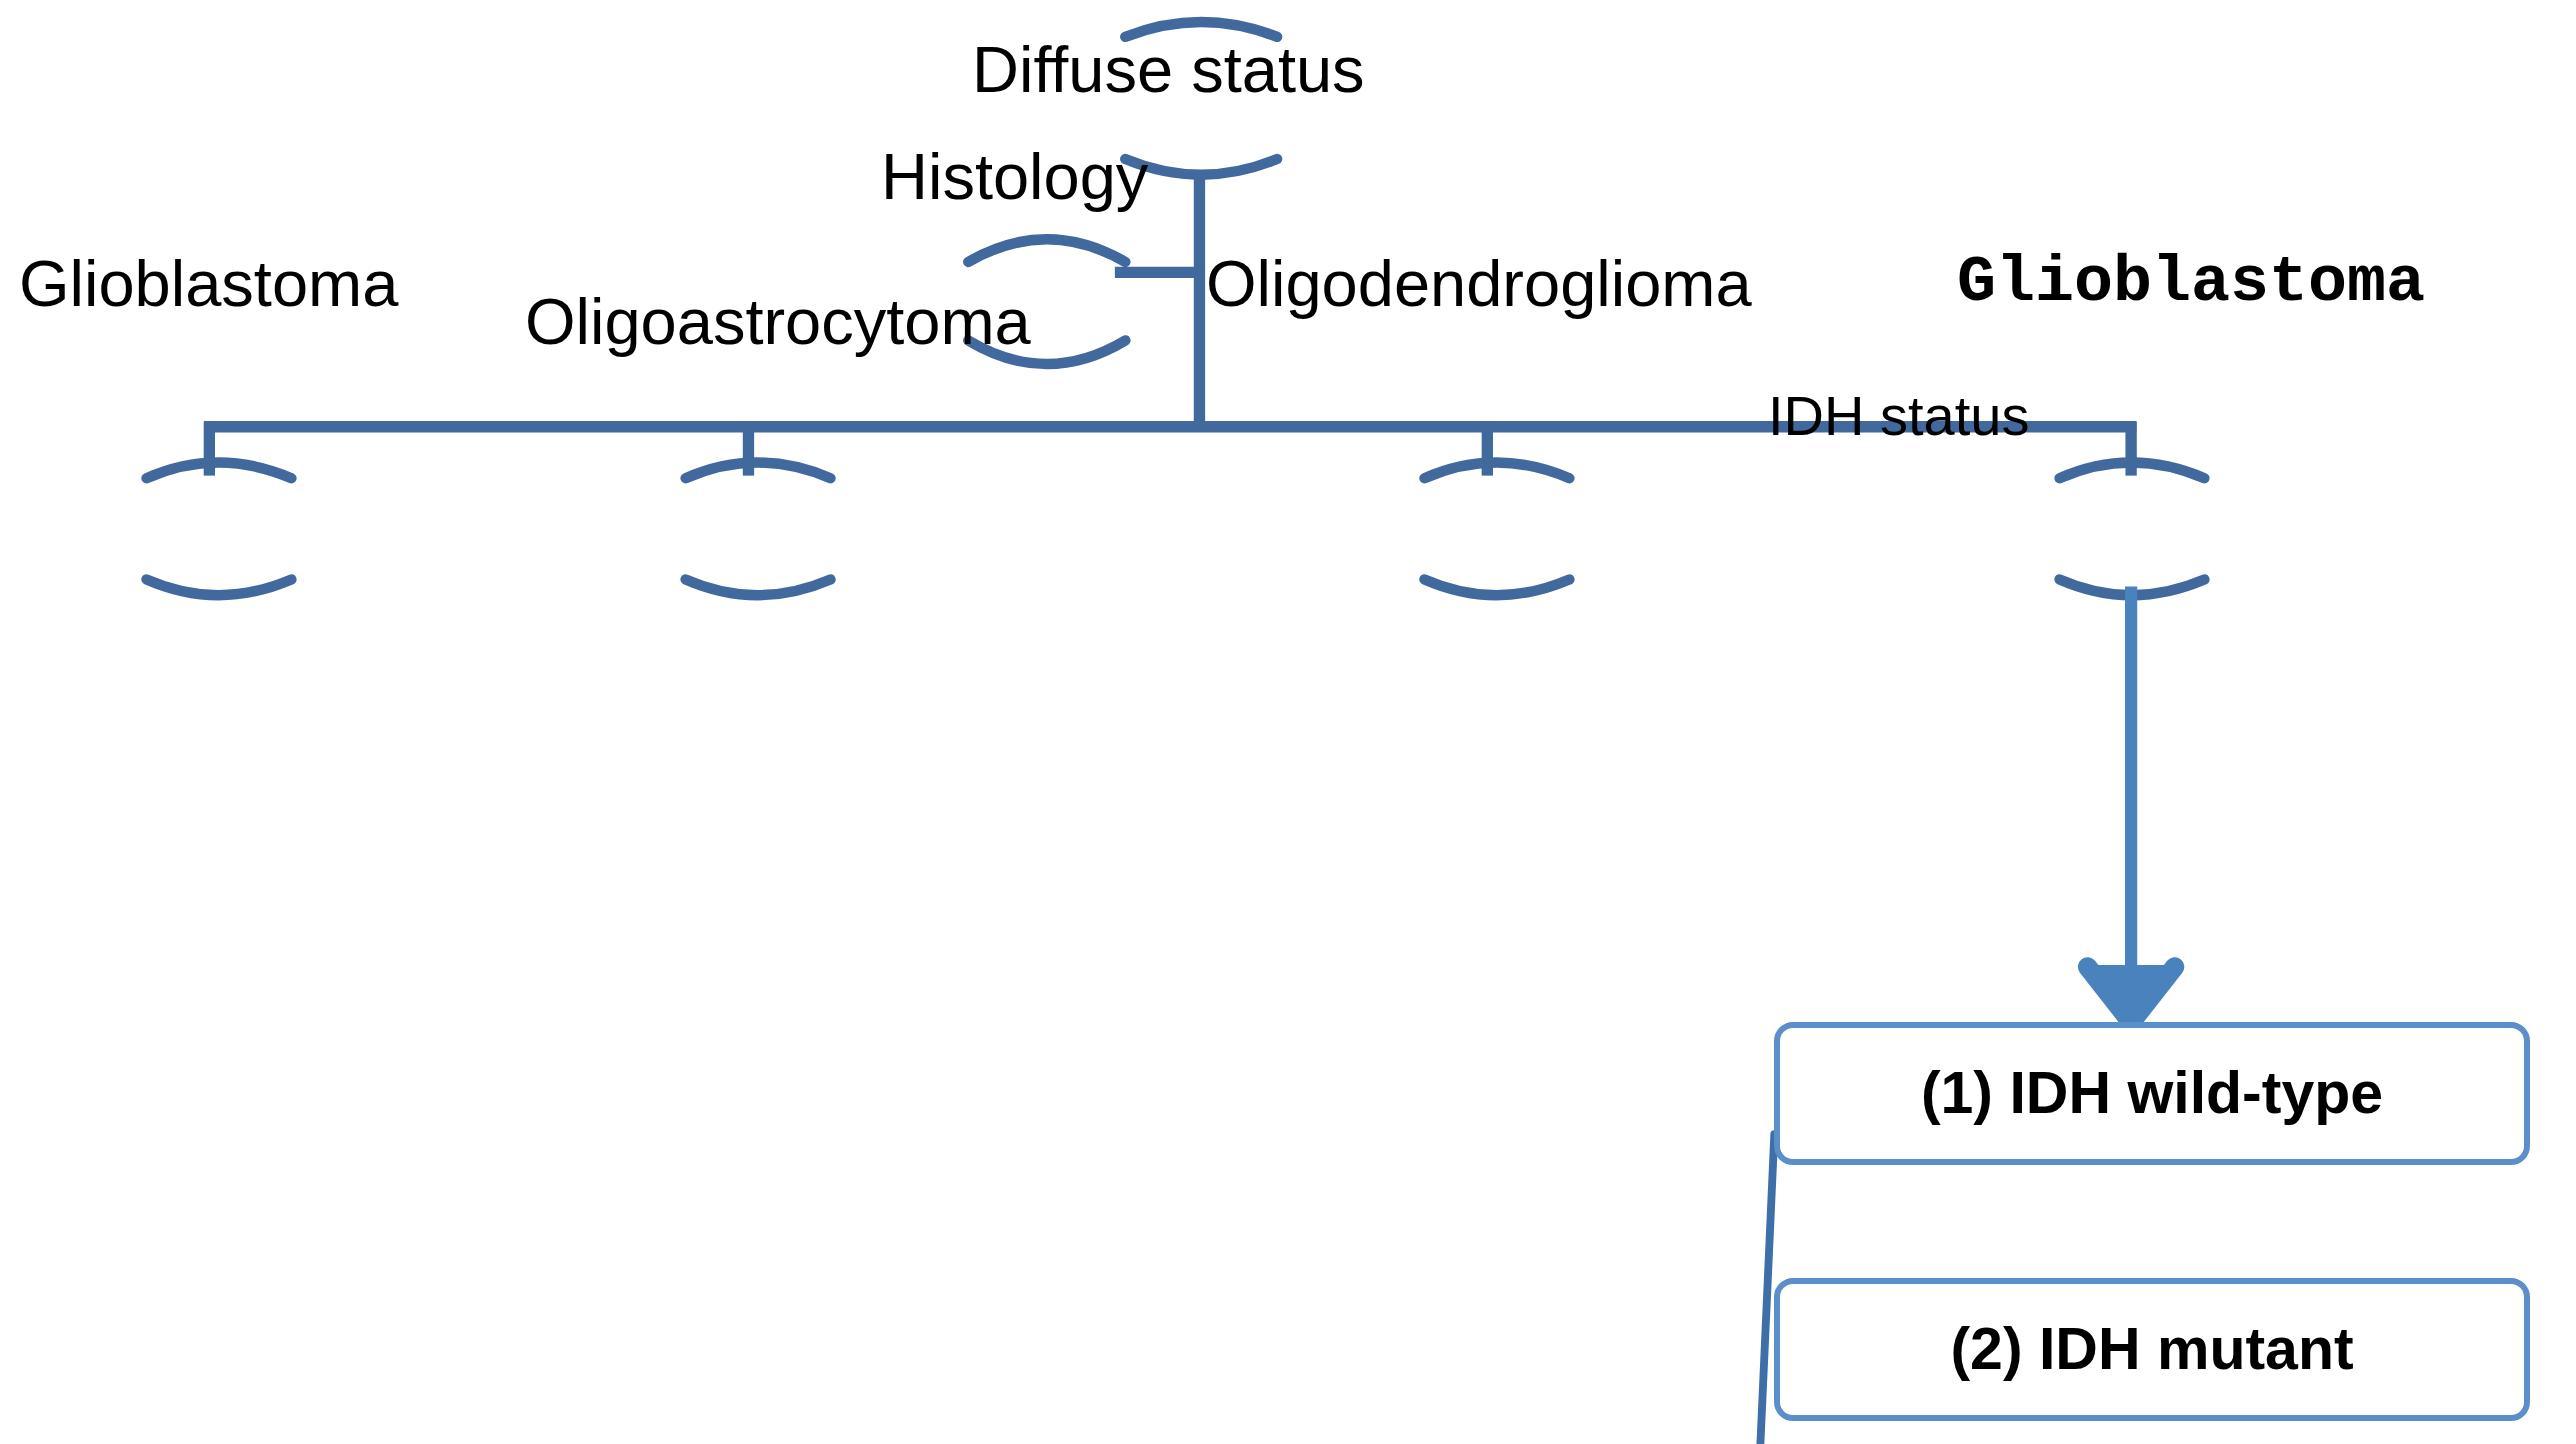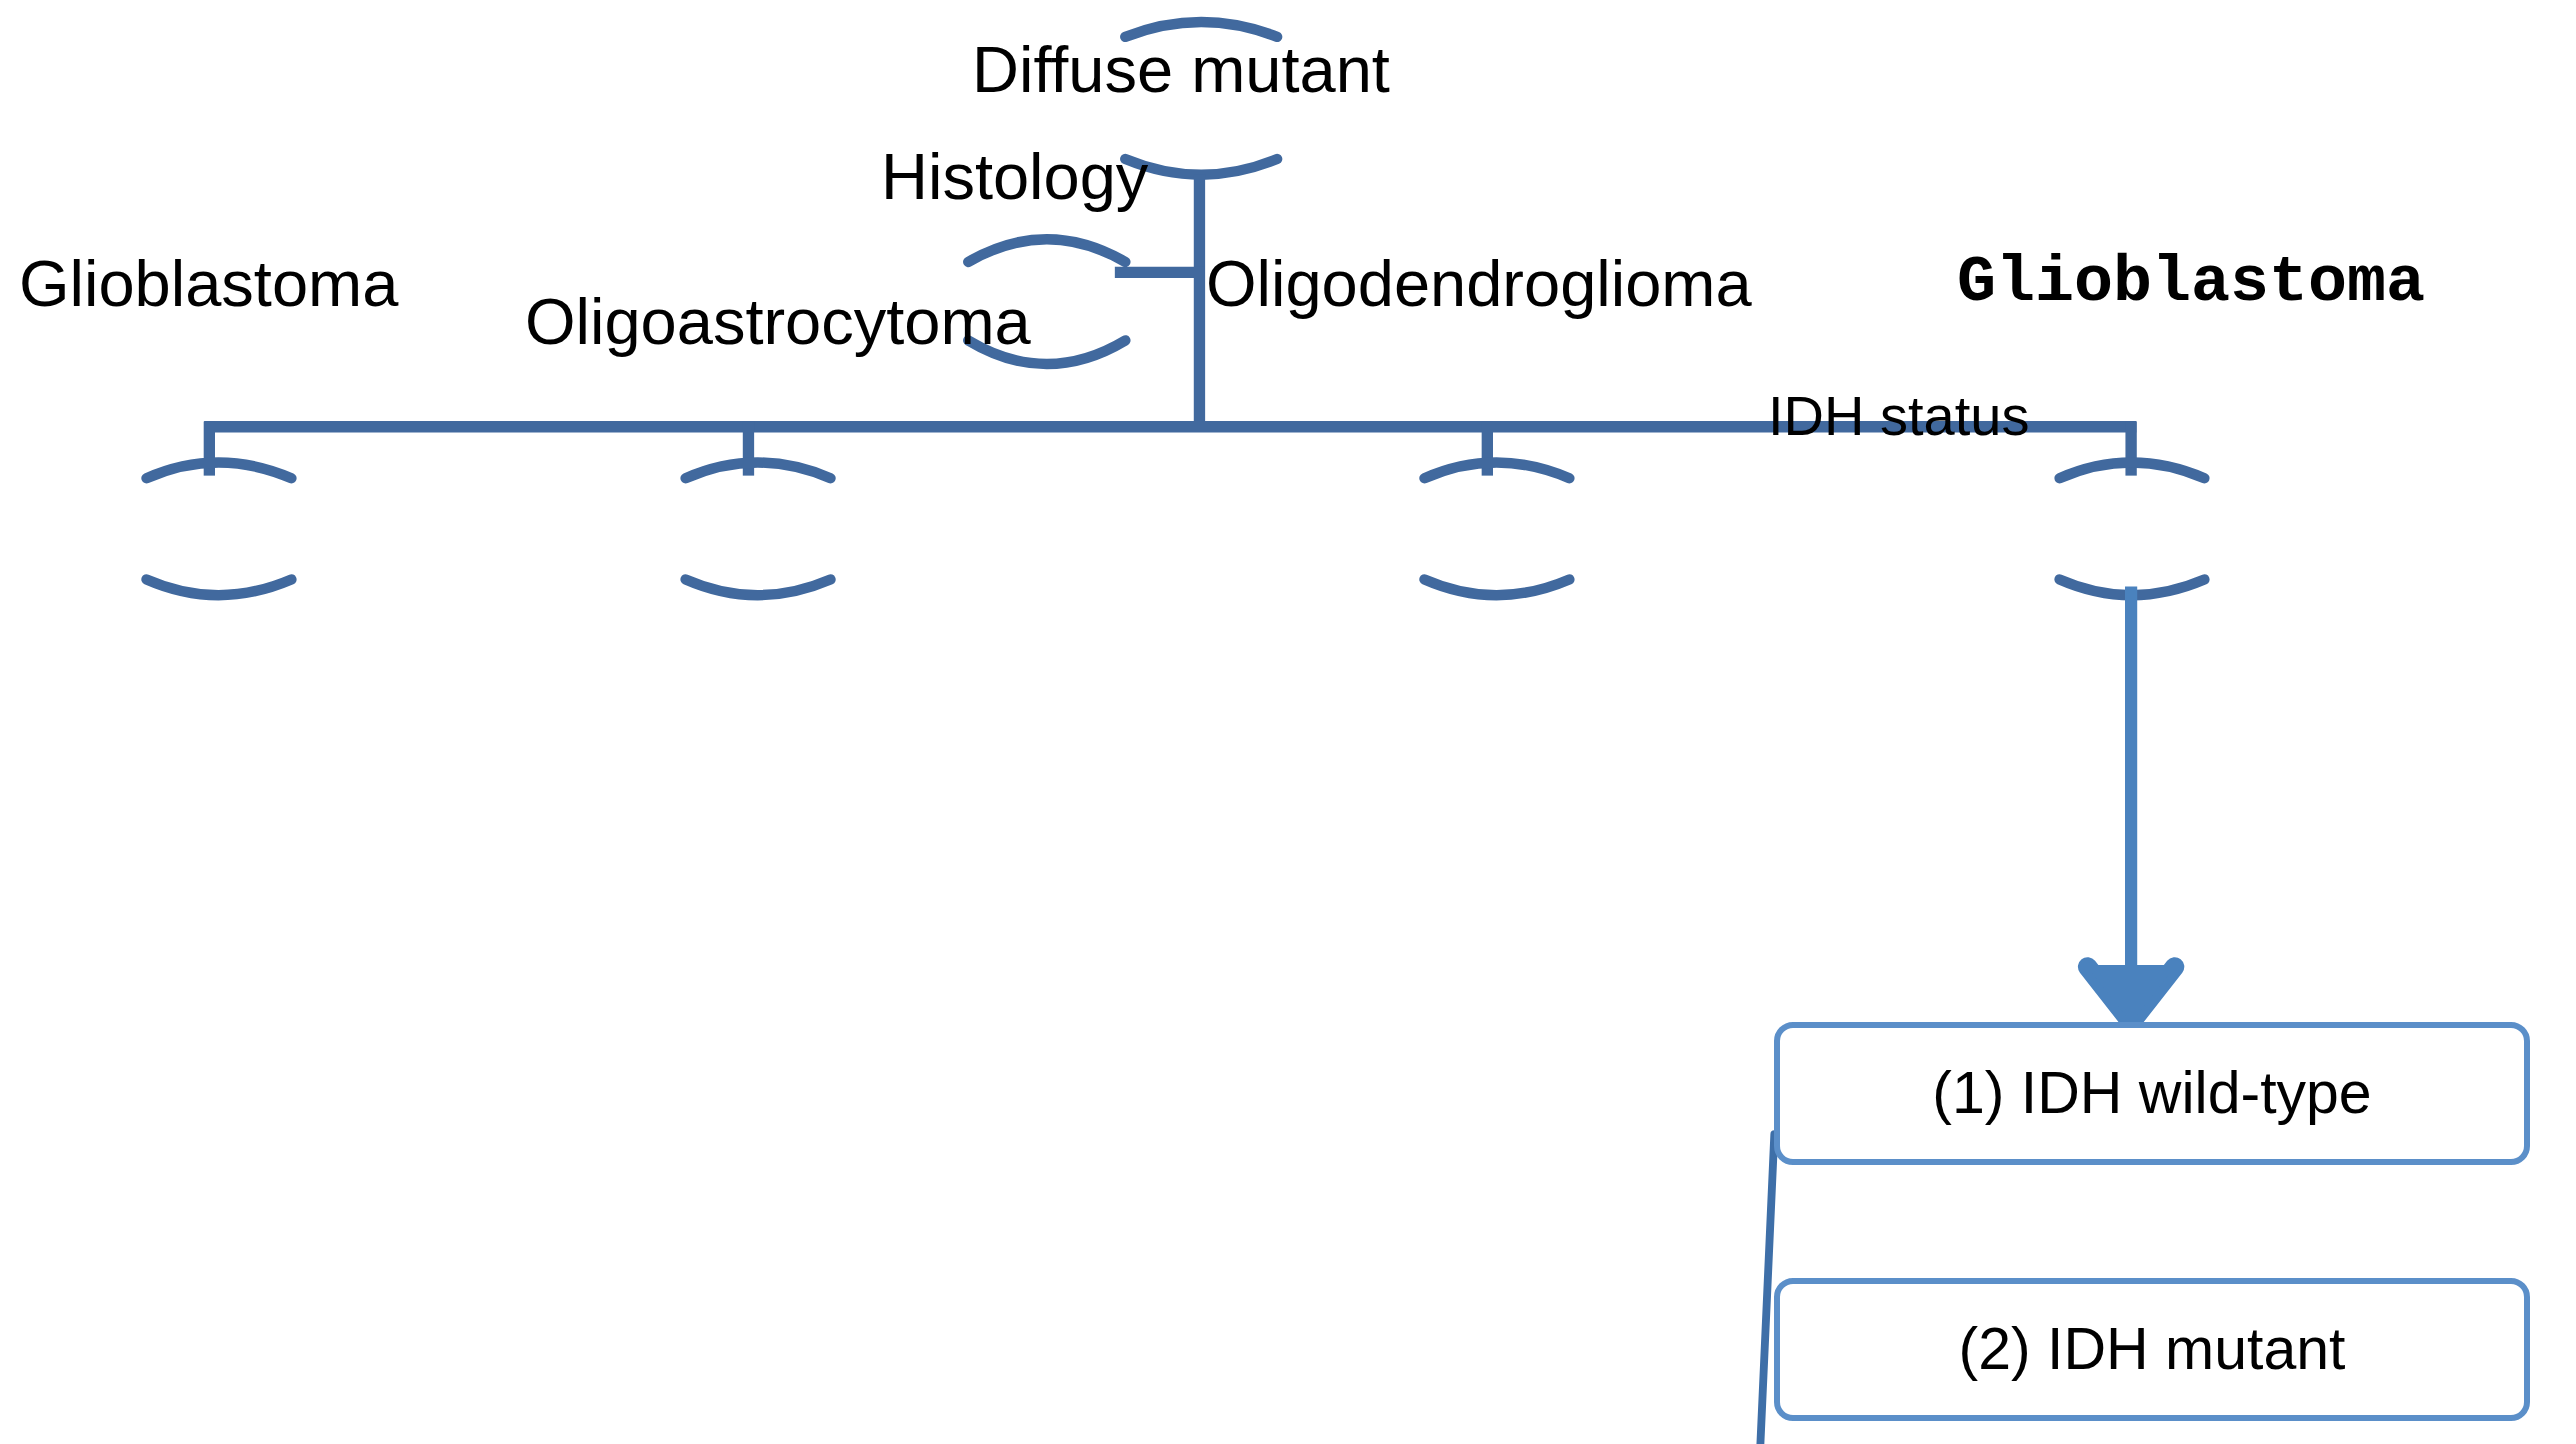--- a/index.html
+++ b/index.html
@@ -63,20 +63,21 @@
     display: flex;
     align-items: center;
     justify-content: center;
   }
   .box-text {
     font-size: 59px;
     color: #000000;
     font-family: "Liberation Sans", sans-serif;
     white-space: nowrap;
     line-height: 1;
+    font-weight: bold;
   }
   #box-wildtype {
     left: 1774px;
     top: 1022px;
     width: 756px;
     height: 143px;
   }
   #box-mutant {
     left: 1774px;
     top: 1278px;
@@ -121,21 +122,21 @@
     <path d="M 2361 664 Q 2443 700 2527 664" fill="none" stroke="#41699E" stroke-width="12" stroke-linecap="round"></path>
 
     <line x1="2443" y1="672" x2="2443" y2="1120" stroke="#4A82BE" stroke-width="14"></line>
     <path d="M 2443 1172 L 2393 1108 M 2443 1172 L 2493 1108" fill="none" stroke="#4A82BE" stroke-width="22" stroke-linecap="round"></path>
     <path d="M 2443 1172 L 2391 1106 L 2495 1106 Z" fill="#4A82BE" stroke="none"></path>
 
     <path d="M 2034 1300 L 2018 1656" fill="none" stroke="#3E6FA8" stroke-width="9" stroke-linecap="round"></path>
 
   </svg>
 
-  <div class="node-label lbl-root">Diffuse mutant</div>
+  <div class="node-label lbl-root">Diffuse status</div>
 
   <div class="node-label lbl-histology">Histology</div>
 
   <div class="node-label lbl-leaf lbl-leaf-1">Glioblastoma</div>
 
   <div class="node-label lbl-leaf lbl-leaf-2">Oligoastrocytoma</div>
 
   <div class="node-label lbl-leaf lbl-leaf-3">Oligodendroglioma</div>
 
   <div class="node-label lbl-leaf lbl-leaf-4">Glioblastoma</div>

